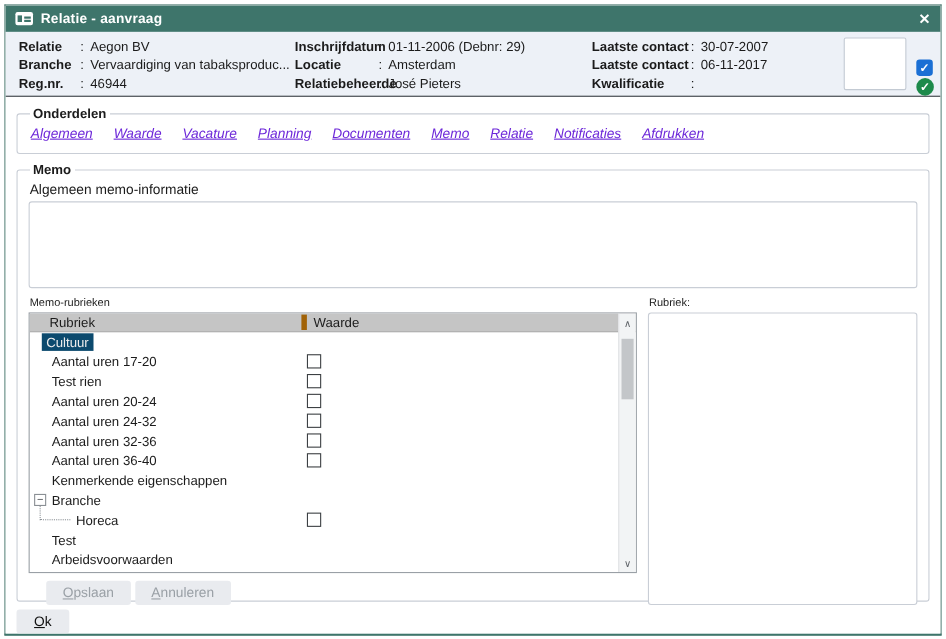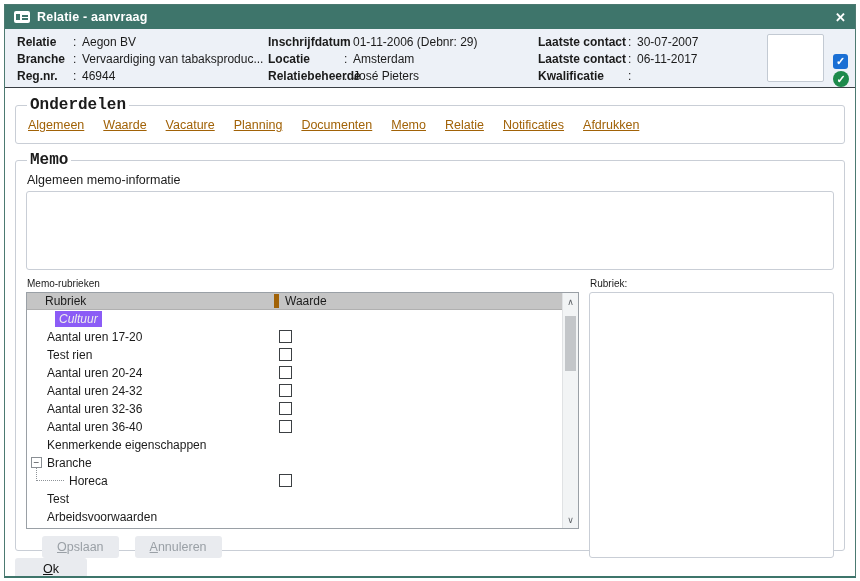--- a/index.html
+++ b/index.html
@@ -26,69 +26,69 @@
   .hcol-1 .hlabel { width:76px; }
   .hcol-2 .hlabel { width:90px; }
   .hcolon { width:9px; }
   .photo-box { position:absolute; right:31px; top:5px; width:57px; height:48px; background:#fff; border:1px solid #c3cad3; border-radius:2px; }
   .check-blue { position:absolute; right:7px; top:25px; width:15px; height:15px; background:#1a6fd4; border-radius:3px; color:#fff; display:flex; align-items:center; justify-content:center; font-size:11px; font-weight:bold; }
   .check-green { position:absolute; right:6px; top:42px; width:16px; height:16px; background:#1d8a4b; border-radius:50%; color:#fff; display:flex; align-items:center; justify-content:center; font-size:11px; font-weight:bold; }
 
   
   .main { flex:1; padding:8px 10px 0 10px; background:#fff; }
   fieldset { border:1px solid #c9ced6; border-radius:3px; padding:1px 10px 7px 10px; }
-  legend { font-weight:bold; font-size:16px; padding:0 3px; margin-left:1px;font-family:Liberation Mono, monospace; }
+  legend { font-weight:bold; font-size:12px; padding:0 3px; margin-left:1px; }
 
   
   .tabs { display:flex; gap:19px; padding:3px 2px 4px 2px; }
-  .tab { color:#a16207; text-decoration:underline; cursor:pointer; font-size:12.5px; white-space:nowrap; }
+  .tab { color:#6d28d9; text-decoration:underline; cursor:pointer; font-size:12.5px; white-space:nowrap;font-style:italic; }
 
   
   .memo-fs { margin-top:7px; height:400px; }
   .memo-label { margin:3px 0 4px 1px; font-size:12.5px; }
   .memo-textarea { height:79px; border:1px solid #c9ced6; border-radius:3px; background:#fff; }
   .cols { display:flex; margin-top:8px; }
   .col-left { width:553px; flex:0 0 auto; }
   .col-right { flex:1; margin-left:10px; display:flex; flex-direction:column; }
   .small-label { font-size:10px; margin:0 0 3px 1px; }
 
   
   .table { position:relative; height:237px; border:1px solid #9aa0a6; background:#fff; overflow:hidden; }
   .thead { height:17px; background:#c5c5c5; display:flex; align-items:center; border-bottom:1px solid #b0b0b0; font-size:12px; }
   .th-rubriek { padding-left:18px; width:247px; }
   .th-waarde { padding-left:6px; border-left:5px solid #a16207; flex:1; }
   .tbody { position:relative; }
   .trow { position:relative; height:18px; display:flex; align-items:center; }
   .tlabel { white-space:nowrap; }
   .indent1 { padding-left:20px; }
   .indent0 { padding-left:20px; }
-  .tlabel.sel { background:#8b5cf6; color:#ededed; padding:1px 4px 1px 4px; margin-left:28px;font-style:italic; }
+  .tlabel.sel { background:#0c4a6e; color:#ededed; padding:1px 4px 1px 4px; margin-left:11px; }
   .tlabel.sel.indent1 { padding-left:4px; }
   .expander { position:absolute; left:4px; top:3px; width:11px; height:11px; border:1px solid #8a8f94; background:#fff; color:#44484c; font-size:10px; line-height:9px; text-align:center; }
   .treeline { position:absolute; left:9px; top:-4px; width:28px; height:13px; border-left:1px dotted #8e9398; border-bottom:1px dotted #8e9398; }
   .indent2 { padding-left:42px; }
   .cbx { position:absolute; left:252px; top:2px; width:13px; height:13px; border:1px solid #3c4043; background:#fff; }
 
   
   .vscroll { position:absolute; right:0; top:0; bottom:0; width:16px; background:#f2f4f5; border-left:1px solid #e0e2e4; }
   .scroll-arrow { position:absolute; left:0; width:15px; height:15px; color:#5f6368; font-size:9px; display:flex; align-items:center; justify-content:center; cursor:pointer; }
   .arrow-up { top:1px; }
   .arrow-down { bottom:1px; }
   .scroll-thumb { position:absolute; left:2px; top:23px; width:11px; height:55px; background:#c3c6c9; cursor:pointer; }
 
   
   .rubriek-box { flex:1; border:1px solid #c9ced6; border-radius:3px; background:#fff; height:237px; }
 
   
-  .btn-row { margin-top:7px; display:flex; gap:16px;padding-left:16px; }
+  .btn-row { margin-top:7px; display:flex; gap:4px;padding-left:16px; }
   .btn { background:#e9ebef; border:none; border-radius:3px; padding:4px 15px; font-size:12.5px; font-family:"Liberation Sans", sans-serif; cursor:pointer; }
   .btn.disabled { color:#9aa0a6; cursor:default; }
   .btn .ukey { text-decoration:underline; }
   .ok-row { margin-top:7px; padding-left:0; }
-  .btn-ok { color:#111; padding:4px 28px; font-weight:500; }
+  .btn-ok { color:#111; padding:4px 16px; font-weight:500; }
 </style>
 </head>
 <body>
 
 <div class="window">
 
   <div class="titlebar">
     <span class="title-icon"></span>
     <span class="title-text">Relatie - aanvraag</span>
     <span class="close-btn">✕</span>

